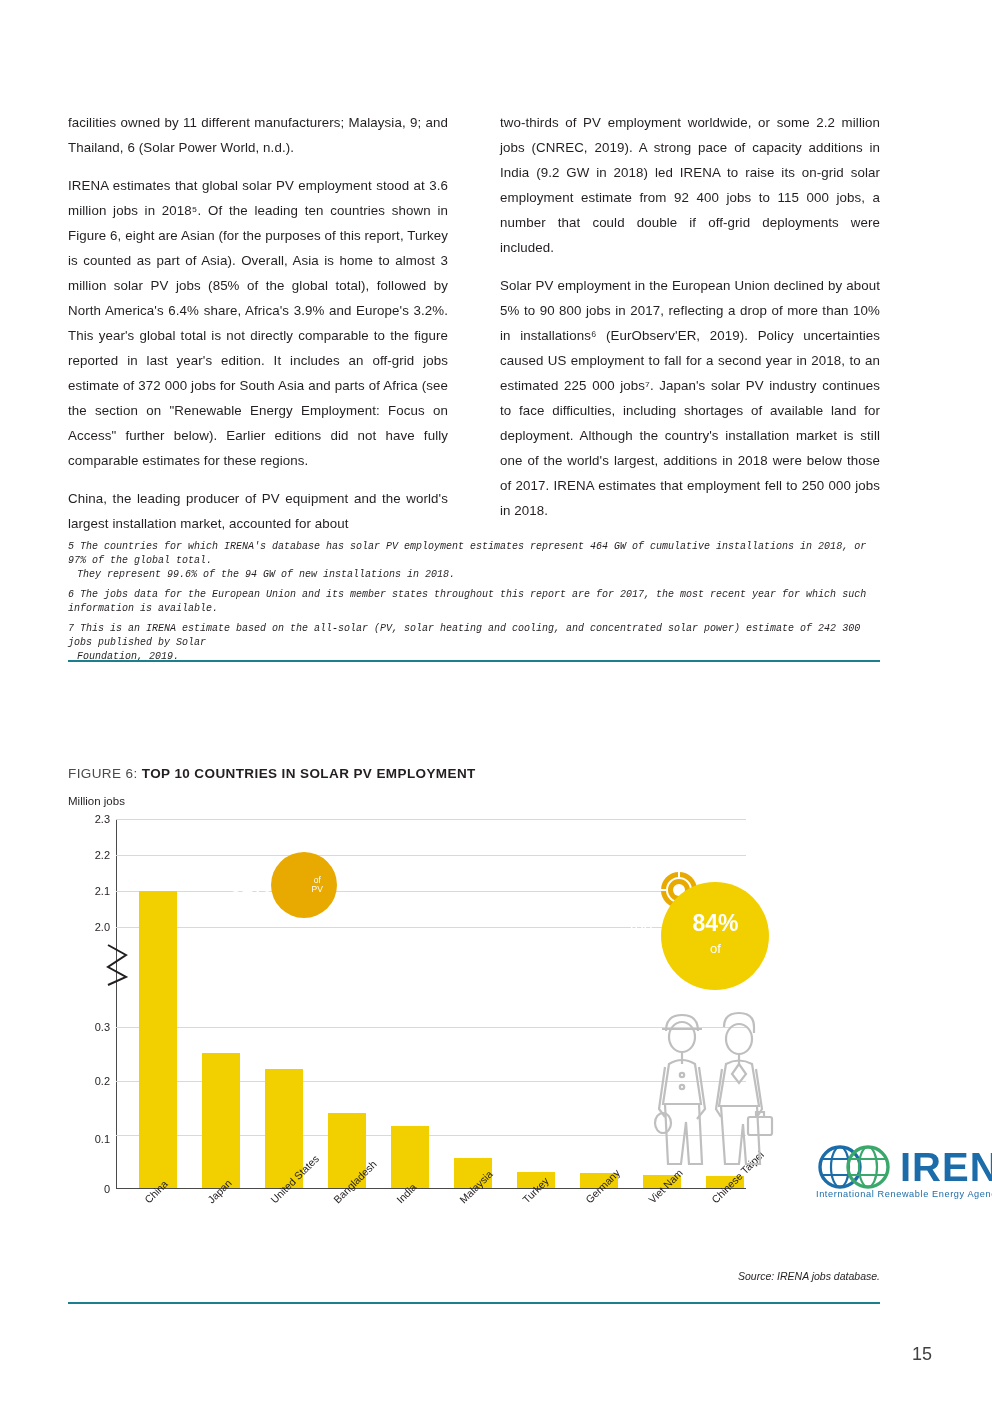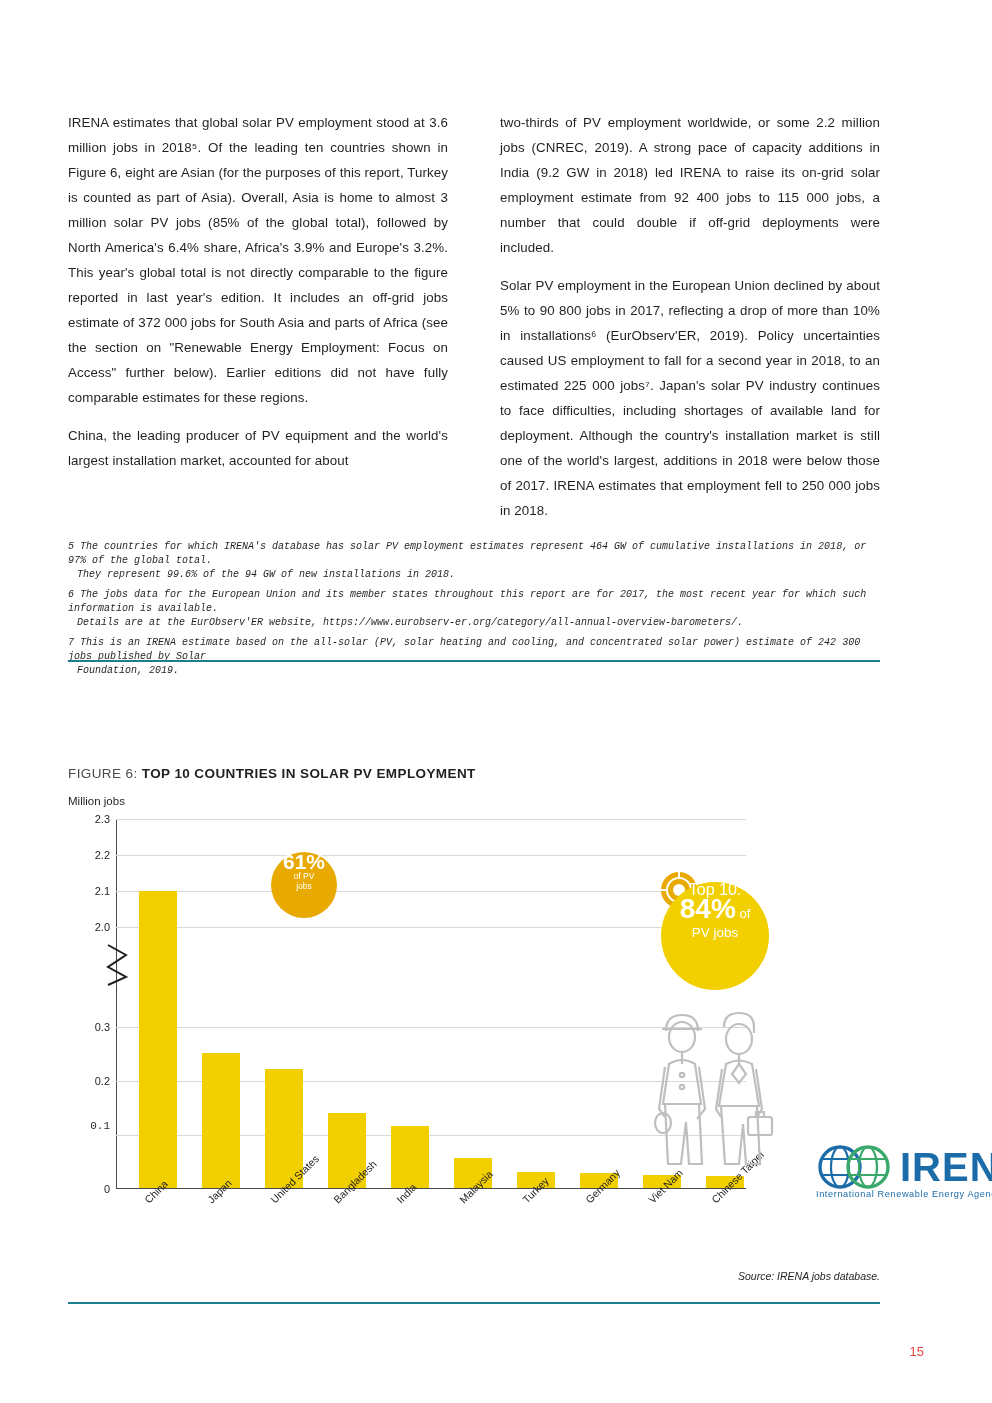--- a/index.html
+++ b/index.html
@@ -124,35 +124,35 @@
     width:24px;height:44px;
   }
 
   
   .bubble{
     position:absolute;
     border-radius:50%;
     background:#f2b705;
     color:#ffffff;
     text-align:center;
-    display:flex;flex-direction:column;align-items:center;justify-content:flex-start;
+    display:flex;flex-direction:row;align-items:center;justify-content:center;gap:40px;
   }
   #bubble-61{
     left:155px;top:33px;width:66px;height:66px;
     background:#e8a900;
   }
   #bubble-61 .big{font-size:21px;font-weight:bold;line-height:20px;}
   #bubble-61 .small{font-size:8.5px;line-height:9.5px;}
   #bubble-84{
     left:545px;top:63px;width:108px;height:108px;
     background:#f2d000;
   }
   #bubble-84 .l1{font-size:16px;color:#ffffff;line-height:16px;}
   #bubble-84 .l2{font-size:13px;color:#ffffff;line-height:22px;}
-  #bubble-84 .l2 b{font-size:28px;font-weight:bold;}
+  #bubble-84 .l2 b{font-size:23px;font-weight:bold;}
   #bubble-84 .l3{font-size:13.5px;color:#ffffff;line-height:16px;}
   .sun{
     position:absolute;left:544px;top:52px;width:38px;height:38px;
   }
 
   .people{
     position:absolute;left:520px;top:178px;width:140px;height:220px;
   }
 
   .irena-logo{
@@ -167,48 +167,48 @@
   }
 
   .source{
     position:absolute;
     left:68px;top:1270px;width:812px;
     text-align:right;
     font-size:10.5px;font-style:italic;color:#231f20;
   }
   .pageno{
     position:absolute;
-    right:68px;top:1344px;
-    font-size:13px;color:#ef4444;
+    right:60px;top:1344px;
+    font-size:18px;color:#404040;
   }
 </style>
 </head>
 <body>
 
 <div class="page">
 
   <div class="columns">
     <div class="col">
+      <p>facilities owned by 11 different manufacturers; Malaysia, 9; and Thailand, 6 (Solar Power World, n.d.).</p>
       <p>IRENA estimates that global solar PV employment stood at 3.6 million jobs in 2018⁵. Of the leading ten countries shown in Figure 6, eight are Asian (for the purposes of this report, Turkey is counted as part of Asia). Overall, Asia is home to almost 3 million solar PV jobs (85% of the global total), followed by North America's 6.4% share, Africa's 3.9% and Europe's 3.2%. This year's global total is not directly comparable to the figure reported in last year's edition. It includes an off-grid jobs estimate of 372 000 jobs for South Asia and parts of Africa (see the section on "Renewable Energy Employment: Focus on Access" further below). Earlier editions did not have fully comparable estimates for these regions.</p>
       <p>China, the leading producer of PV equipment and the world's largest installation market, accounted for about</p>
     </div>
     <div class="col">
       <p>two-thirds of PV employment worldwide, or some 2.2 million jobs (CNREC, 2019). A strong pace of capacity additions in India (9.2 GW in 2018) led IRENA to raise its on-grid solar employment estimate from 92 400 jobs to 115 000 jobs, a number that could double if off-grid deployments were included.</p>
       <p>Solar PV employment in the European Union declined by about 5% to 90 800 jobs in 2017, reflecting a drop of more than 10% in installations⁶ (EurObserv'ER, 2019). Policy uncertainties caused US employment to fall for a second year in 2018, to an estimated 225 000 jobs⁷. Japan's solar PV industry continues to face difficulties, including shortages of available land for deployment. Although the country's installation market is still one of the world's largest, additions in 2018 were below those of 2017. IRENA estimates that employment fell to 250 000 jobs in 2018.</p>
     </div>
   </div>
 
   <div class="footnotes">
     <div class="fn">
       <span>5 The countries for which IRENA's database has solar PV employment estimates represent 464 GW of cumulative installations in 2018, or 97% of the global total.</span>
       <span class="ind">They represent 99.6% of the 94 GW of new installations in 2018.</span>
     </div>
     <div class="fn">
       <span>6 The jobs data for the European Union and its member states throughout this report are for 2017, the most recent year for which such information is available.</span>
-      <span class="ind">Details are at the EurObserv'ER website, https://www.eurobserv-er.org/category/all-annual-overview-barometers/.</span>
     </div>
     <div class="fn">
       <span>7 This is an IRENA estimate based on the all-solar (PV, solar heating and cooling, and concentrated solar power) estimate of 242 300 jobs published by Solar</span>
       <span class="ind">Foundation, 2019.</span>
     </div>
   </div>
 
   <div class="rule" id="rule-top"></div>
 
   <div class="fig-title">
@@ -235,21 +235,21 @@
       <div class="gridline" style="top:108px;"></div>
       <div class="ytick" style="top:108px;">2.0</div>
 
       <div class="gridline" style="top:208px;"></div>
       <div class="ytick" style="top:208px;">0.3</div>
 
       <div class="gridline" style="top:262px;"></div>
       <div class="ytick" style="top:262px;">0.2</div>
 
       <div class="gridline" style="top:316px;"></div>
-      <div class="ytick" style="top:307px;font-family:Liberation Mono, monospace;">0.1</div>
+      <div class="ytick" style="top:320px;">0.1</div>
 
       <div class="ytick" style="top:370px;">0</div>
 
       <svg class="break" viewBox="0 0 24 44">
         <polyline points="2,2 20,12 2,24 20,34 2,42" fill="none" stroke="#231f20" stroke-width="2"></polyline>
       </svg>
 
       <div class="bars">
 
         <div class="bar" style="left:22px;  top:72px; bottom:0; height:auto;"></div>

